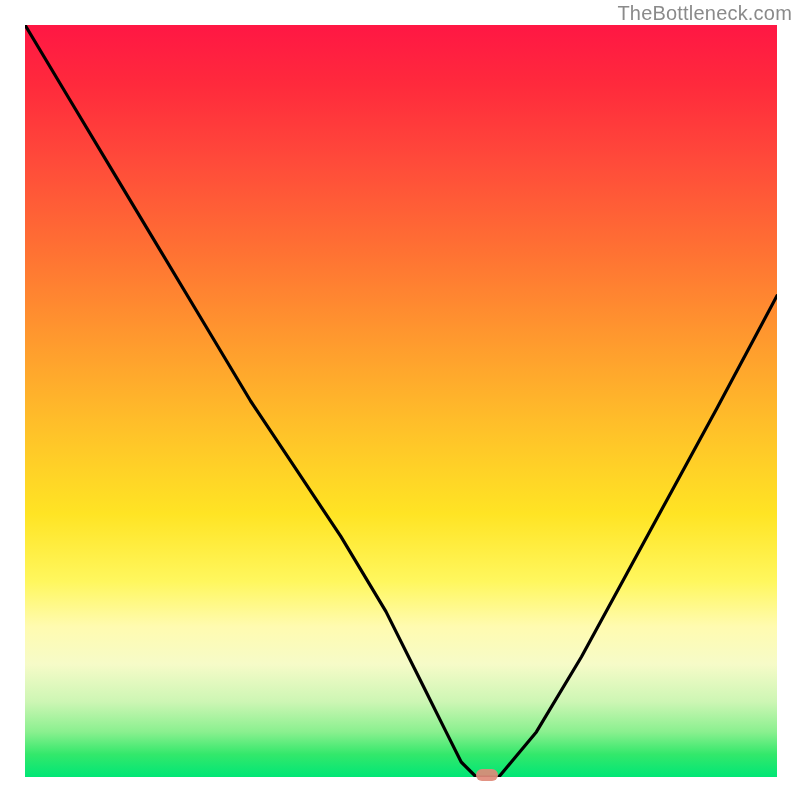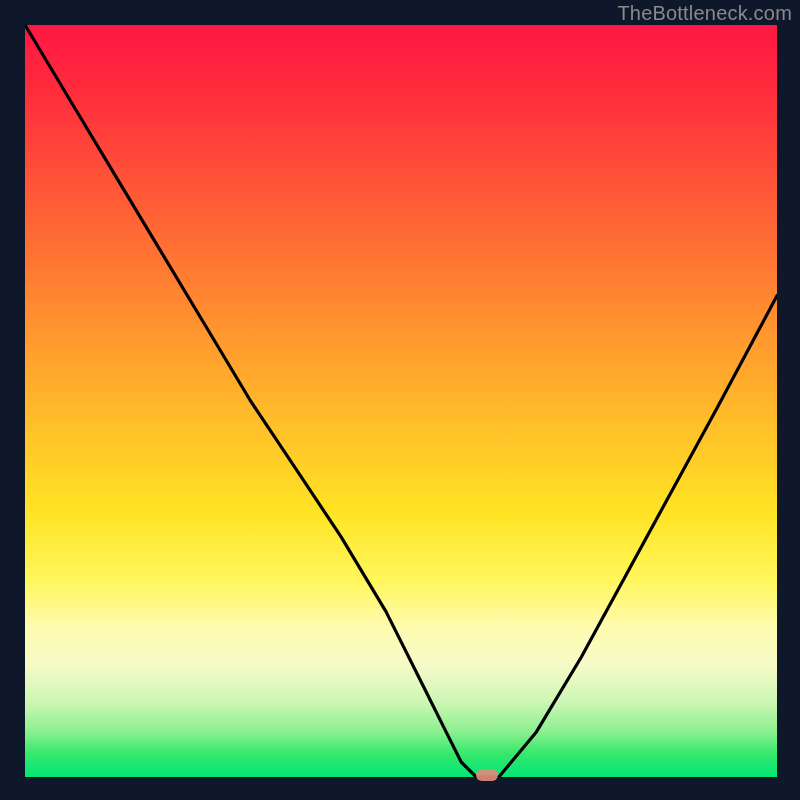--- a/index.html
+++ b/index.html
@@ -9,21 +9,21 @@
     height: 800px;
     background: #000;
     overflow: hidden;
   }
   .frame {
     position: absolute;
     left: 0;
     top: 0;
     width: 800px;
     height: 800px;
-    background: #0f172a;
+    background: #ffffff;
   }
   .plot-area {
     position: absolute;
     left: 25px;
     top: 25px;
     width: 752px;
     height: 752px;
     
     background: linear-gradient(
       to bottom,

